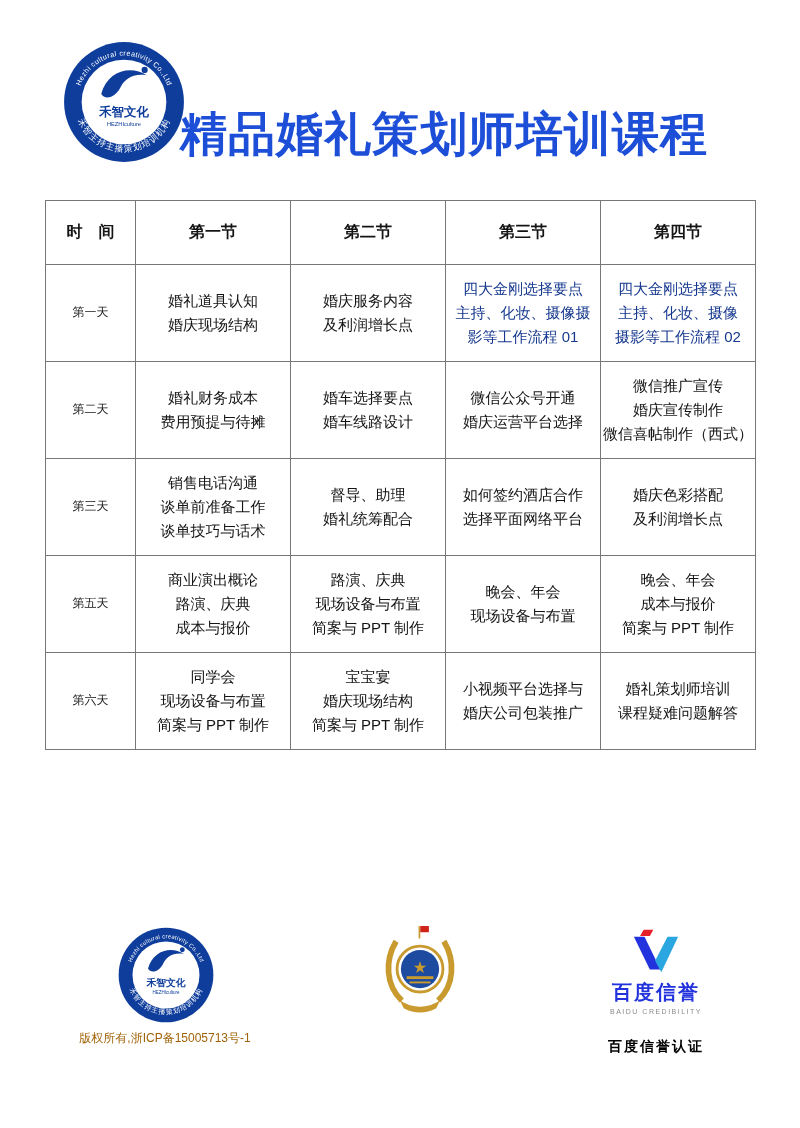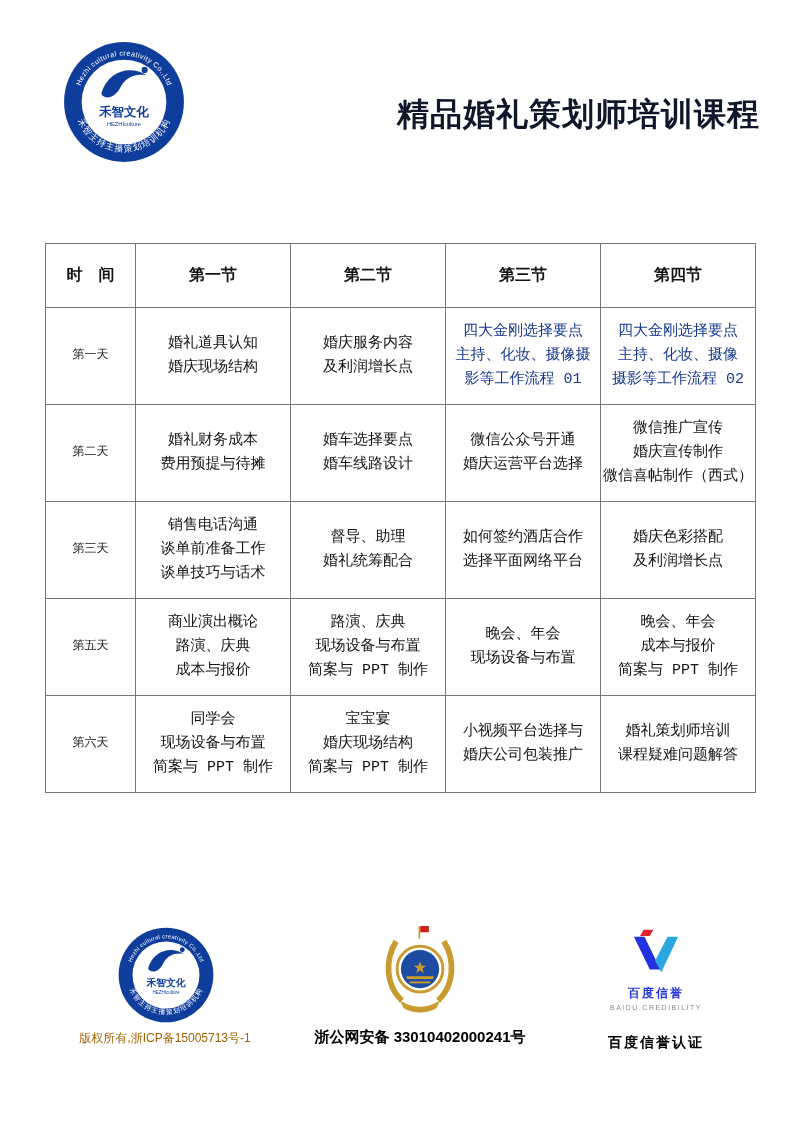--- a/index.html
+++ b/index.html
@@ -1,44 +1,44 @@
 <!DOCTYPE html>
 <html style="--accent-blue: #16388e; --logo-blue: #0e3d9c; --badge-gold: #c99a2e; --badge-blue: #1d4ba0; --badge-red: #cf2219; --baidu-dark-blue: #2232dd; --baidu-light-blue: #2aa7e0; --baidu-red: #e6212a; --watermark-pink: #ff4d7d;"><head>
 <meta charset="utf-8">
 <style>
   html,body{margin:0;padding:0;}
   body{background:#ffffff;font-family:"Liberation Sans",sans-serif;}
   .page{position:relative;width:800px;height:1128px;margin:0 auto;background:#fff;overflow:hidden;}
 
   
   .logo-main{position:absolute;left:62px;top:40px;width:124px;height:124px;}
-  .main-title{position:absolute;left:180px;top:72px;width:580px;text-align:right;
-    font-family:"Liberation Serif",serif;font-weight:900;font-size:32px;color:#0f172a;letter-spacing:1px;}
+  .main-title{position:absolute;left:180px;top:72px;width:580px;text-align:left;
+    font-family:"Liberation Serif",serif;font-weight:900;font-size:47px;color:#1d4ed8;letter-spacing:1px;}
 
   
   .course-table{position:absolute;left:45px;top:200px;width:710px;border-collapse:collapse;
-    table-layout:fixed;font-family:Liberation Mono, monospace;margin-top:43px;}
+    table-layout:fixed;font-family:Liberation Sans, sans-serif;}
   .course-table th,.course-table td{border:1px solid #777;text-align:center;vertical-align:middle;
     white-space:pre-line;color:#141414;padding:2px;}
   .course-table thead tr{height:64px;}
   .course-table th{font-size:16px;font-weight:bold;}
   .course-table tbody tr{height:97px;}
   .course-table td{font-size:15px;line-height:1.62;}
   td.day{font-size:12px;}
   td.blue{color:var(--accent-blue,#16388e);}
 
   
   .footer-logo{position:absolute;left:117px;top:926px;width:98px;height:98px;}
   .copyright{position:absolute;left:45px;top:1030px;width:240px;text-align:center;font-size:12px;color:#a16207;}
   .badge{position:absolute;left:377px;top:922px;width:86px;height:96px;}
   .police-text{position:absolute;left:285px;top:1028px;width:270px;text-align:center;
     font-size:15px;font-weight:bold;color:#000;}
   .baidu{position:absolute;left:583px;top:928px;width:146px;text-align:center;}
   .baidu-v{width:54px;height:46px;}
-  .baidu-title{color:var(--baidu-dark-blue,#2232dd);font-weight:bold;font-size:12px;margin-top:7px;letter-spacing:2px;}
+  .baidu-title{color:var(--baidu-dark-blue,#2232dd);font-weight:bold;font-size:20px;margin-top:1px;letter-spacing:2px;}
   .baidu-sub{color:#8a8a8a;font-size:7px;letter-spacing:1.5px;margin-top:2px;}
   .baidu-cert{color:#000;font-weight:bold;font-size:14px;margin-top:23px;letter-spacing:2px;}
 
   
   .watermark{position:absolute;left:650px;top:1132px;display:flex;align-items:flex-end;gap:4px;}
   .wm-icon{width:30px;height:40px;flex:0 0 auto;}
   .wm-name{display:block;color:var(--watermark-pink,#ff4d7d);font-weight:bold;font-size:24px;
     line-height:1.1;text-decoration:none;}
   .wm-url{color:var(--watermark-pink,#ff4d7d);font-size:11px;margin-top:2px;}
 
@@ -191,21 +191,20 @@
   </table>
 
   <svg class="footer-logo">
       <use href="#hezhi-logo"></use>
     </svg>
   <div class="copyright">版权所有,浙ICP备15005713号-1</div>
 
   <svg class="badge">
       <use href="#police-badge"></use>
     </svg>
-  <div class="police-text">浙公网安备 33010402000241号</div>
 
   <div class="baidu">
     <svg class="baidu-v">
         <use href="#baidu-v"></use>
       </svg>
     <div class="baidu-title">百度信誉</div>
     <div class="baidu-sub">BAIDU CREDIBILITY</div>
     <div class="baidu-cert">百度信誉认证</div>
   </div>
 

